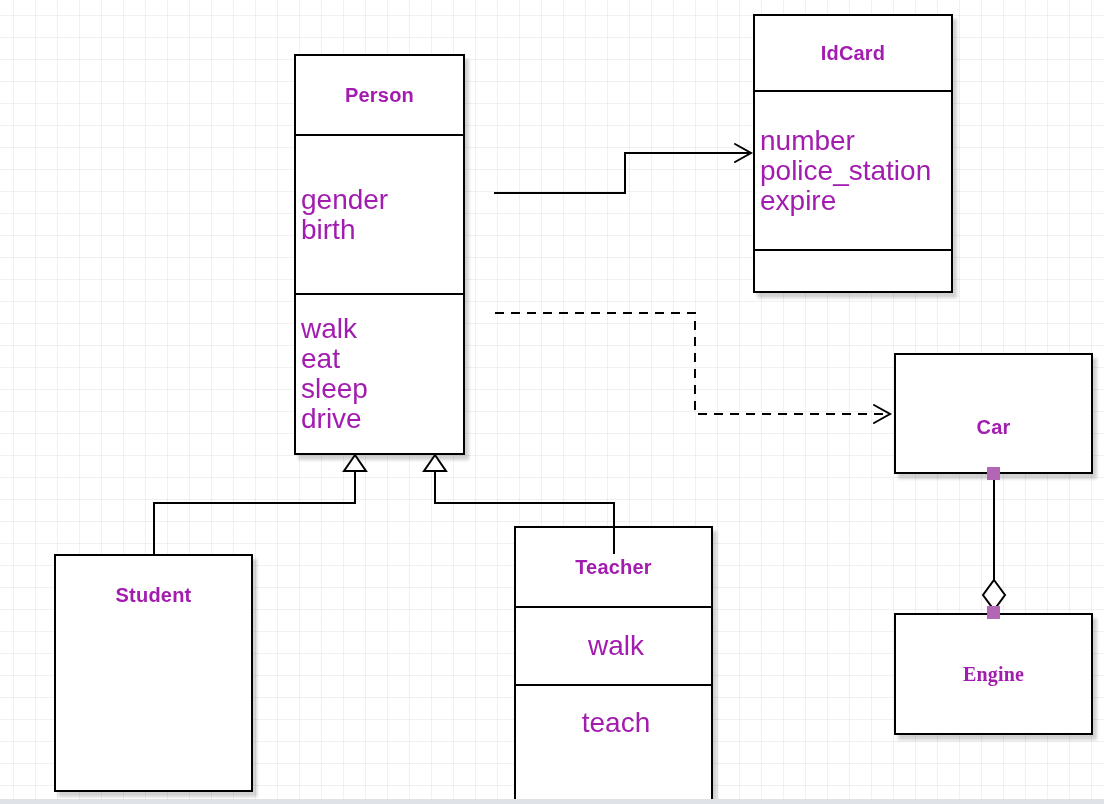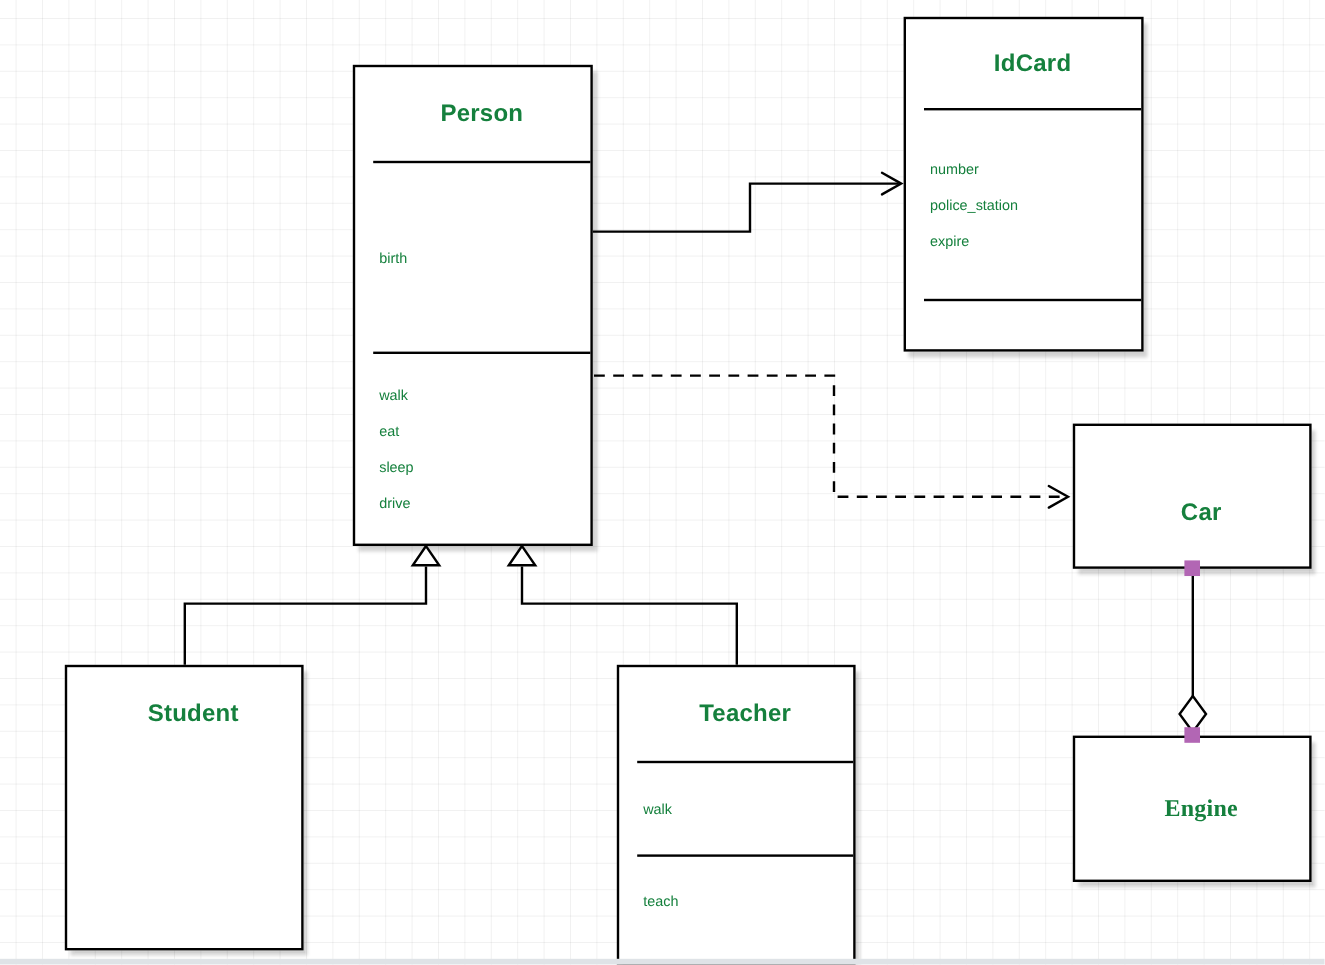--- a/index.html
+++ b/index.html
@@ -19,41 +19,40 @@
       linear-gradient(to bottom, rgba(0,0,0,0.055) 1px, transparent 1px);
     background-size: 22px 22px, 22px 22px;
     background-position: 13px 0px, 0px 15px;
   }
   .uml-class {
     position: absolute;
     box-sizing: border-box;
     background: #ffffff;
     border: 2px solid #000000;
     box-shadow: 4px 5px 3px rgba(0,0,0,0.18);
-    color: #15803d;
-    padding-left: 15px;
+    color: #a21caf;
   }
   .uml-title {
     display: flex;
     align-items: center;
     justify-content: center;
     font-weight: bold;
     font-size: 20px;
     letter-spacing: 0.2px;
   }
   .uml-section {
     box-sizing: border-box;
     border-top: 2px solid #000000;
     display: flex;
     flex-direction: column;
     justify-content: center;
     padding-left: 5px;
   }
   .uml-line {
-    font-size: 12px;
+    font-size: 28px;
     line-height: 30px;
     white-space: nowrap;
   }
   .connector-layer {
     position: absolute;
     left: 0;
     top: 0;
     width: 1104px;
     height: 804px;
     pointer-events: none;
@@ -65,23 +64,24 @@
     width: 1104px;
     height: 5px;
     background: #dfe3e7;
   }
 </style>
 </head>
 <body>
 
 <div class="canvas">
 
-  <div class="uml-class" style="left:294px; top:54px; width:200px; height:401px;">
+  <div class="uml-class" style="left:294px; top:54px; width:171px; height:401px;">
     <div class="uml-title" style="height:78px">Person</div>
     <div class="uml-section" style="height:159px">
+      <div class="uml-line">gender</div>
       <div class="uml-line">birth</div>
     </div>
     <div class="uml-section" style="height:160px">
       <div class="uml-line">walk</div>
       <div class="uml-line">eat</div>
       <div class="uml-line">sleep</div>
       <div class="uml-line">drive</div>
     </div>
   </div>
 
@@ -100,21 +100,21 @@
   </div>
 
   <div class="uml-class" style="left:894px; top:613px; width:199px; height:122px;font-family:Liberation Serif, serif;">
     <div class="uml-title" style="height:118px">Engine</div>
   </div>
 
   <div class="uml-class" style="left:54px; top:554px; width:199px; height:238px;text-align:center;">
     <div class="uml-title" style="height:78px">Student</div>
   </div>
 
-  <div class="uml-class" style="left:514px; top:554px; width:199px; height:250px;">
+  <div class="uml-class" style="left:514px; top:526px; width:199px; height:278px;text-align:center;">
     <div class="uml-title" style="height:78px">Teacher</div>
     <div class="uml-section" style="height:78px">
       <div class="uml-line">walk</div>
     </div>
     <div class="uml-section" style="height:76px">
       <div class="uml-line">teach</div>
     </div>
   </div>
 
   <svg class="connector-layer" viewBox="0 0 1104 804" xmlns="http://www.w3.org/2000/svg">

